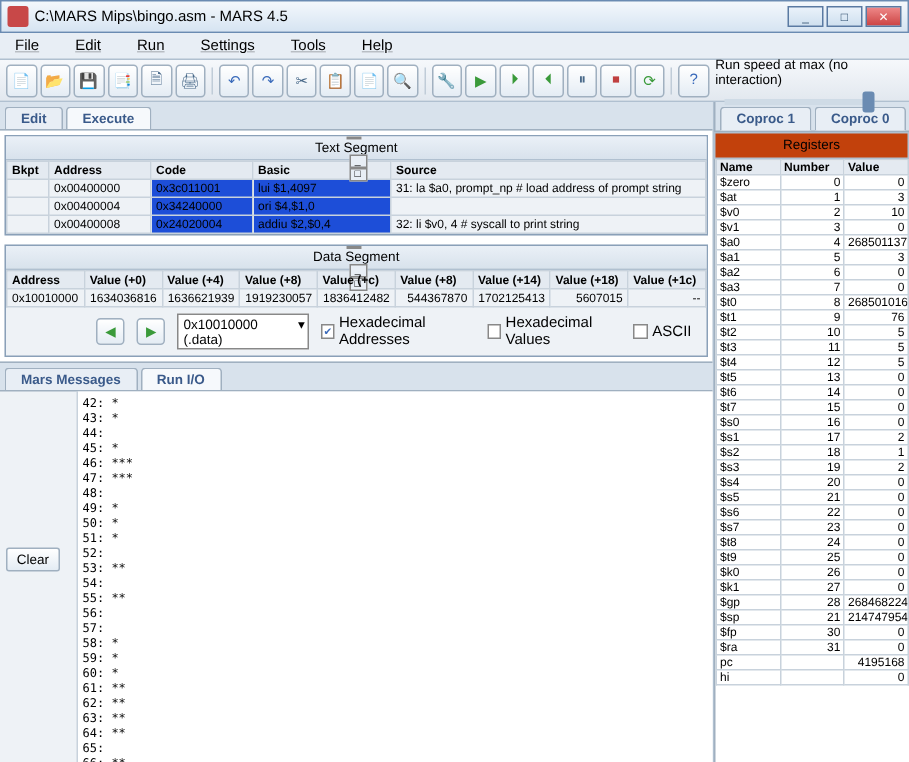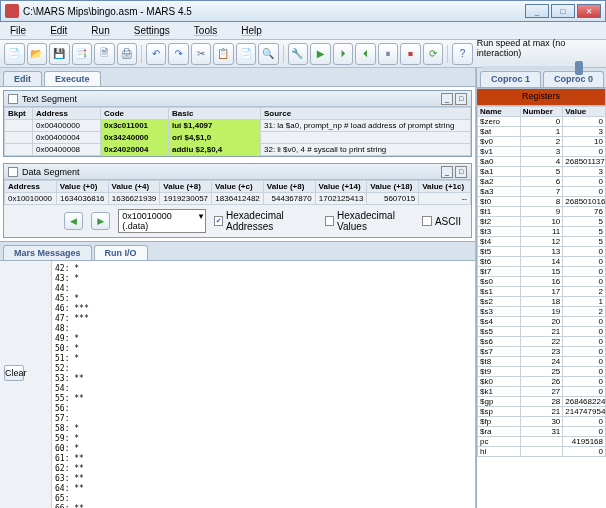--- a/index.html
+++ b/index.html
@@ -35,48 +35,48 @@
 .rightcol { width:130px; display:flex; flex-direction:column; }
 
 
 .tabstrip { height:20px; background:#d8e2ec; border-bottom:1px solid #a0b0c0; display:flex; padding-top:3px; padding-left:3px;}
 .tab{ padding:2px 10px; border:1px solid #a0b0c0; border-bottom:none; background:#e8eef5; margin-right:2px; border-radius:3px 3px 0 0; color:#3a5a8a; font-weight:bold; font-size:9px;}
 .tab.active{background:#f6f9fc;}
 
 
 .segwrap{ padding:3px; }
 .segpanel{ border:1px solid #8aa0b8; background:#eef2f6; }
-.seghead{ height:16px; display:flex; align-items:center; padding:0 4px; background:linear-gradient(to bottom,#eaf0f7,#d8e2ec); border-bottom:1px solid #b0c0d0;}
+.seghead{ height:16px; display:flex; align-items:center; padding:0 4px; background:linear-gradient(to bottom,#eaf0f7,#d8e2ec); border-bottom:1px solid #b0c0d0;flex-direction:column;}
 .seghead .chk{width:10px;height:10px;border:1px solid #888;background:#fff;margin-right:4px;}
 .seghead .ttl{flex:1;font-size:9px;}
 .seghead .wbtn{width:12px;height:12px;border:1px solid #888;background:#e8eef5;margin-left:2px;display:flex;align-items:center;justify-content:center;font-size:7px;}
 
 
 table{ width:100%; border-collapse:collapse; table-layout:fixed; }
 th,td{ border:1px solid #c8d2dc; padding:1px 3px; font-size:8px; white-space:nowrap; overflow:hidden; text-align:left;}
 th{ background:#e4eaf1;}
-.text-tbl td.code{background:#bef264;font-weight:bold;}
+.text-tbl td.code{background:#1d4ed8;}
 .data-tbl td{text-align:right;}
 .data-tbl td:first-child{text-align:left;}
 
 
 .datactrls { display:flex; align-items:center; gap:8px; padding:4px 10px 4px 60px; }
 .navbtn{width:22px;height:18px;border:1px solid #a0b0c0;background:linear-gradient(to bottom,#fff,#e4ecf4);border-radius:3px;display:flex;align-items:center;justify-content:center;}
 .navbtn.l::before{content:"◀";color:#3a9a3a;font-size:9px;}
 .navbtn.r::before{content:"▶";color:#3a9a3a;font-size:9px;}
 .combo{border:1px solid #888;background:#fff;padding:1px 16px 1px 3px;position:relative;font-size:9px;}
 .combo::after{content:"▾";position:absolute;right:2px;top:1px;}
 .chkrow{display:flex;align-items:center;gap:3px;font-size:9px;}
 .chkbox{width:10px;height:10px;border:1px solid #888;background:#fff;display:flex;align-items:center;justify-content:center;font-size:7px;color:#3a6aba;}
 
 
 .msgtabs{height:20px;display:flex;padding-top:3px;padding-left:3px;background:#d8e2ec;border-top:1px solid #a0b0c0;}
 .msgpanel{flex:1;display:flex;border-top:1px solid #a0b0c0;background:#eef2f6;}
 .msgside{width:52px;padding:4px;border-right:1px solid #c8d2dc;}
-.msgside button{width:20px;padding:2px 0;border:1px solid #a0b0c0;background:linear-gradient(to bottom,#fff,#e4ecf4);border-radius:2px;font-size:9px;margin-top:100px;}
+.msgside button{width:36px;padding:2px 0;border:1px solid #a0b0c0;background:linear-gradient(to bottom,#fff,#e4ecf4);border-radius:2px;font-size:9px;margin-top:100px;}
 .msgout{flex:1;background:#fff;padding:3px;overflow:auto;font-family:Consolas,monospace;font-size:8px;line-height:10px;white-space:pre;}
 
 
 .regtabs{height:20px;display:flex;padding-top:3px;padding-left:3px;background:#d8e2ec;border-bottom:1px solid #a0b0c0;border-left:1px solid #a0b0c0;}
 .reghead{height:18px;text-align:center;background:#c2410c;border:1px solid #b0c0d0;font-size:9px;padding:2px 0;}
 .regbody{flex:1;overflow:auto;border-left:1px solid #a0b0c0;}
 .regtbl td,.regtbl th{font-size:8px;padding:0 2px;}
 .regtbl td:nth-child(2),.regtbl td:nth-child(3){text-align:right;}
 </style>
 </head>

